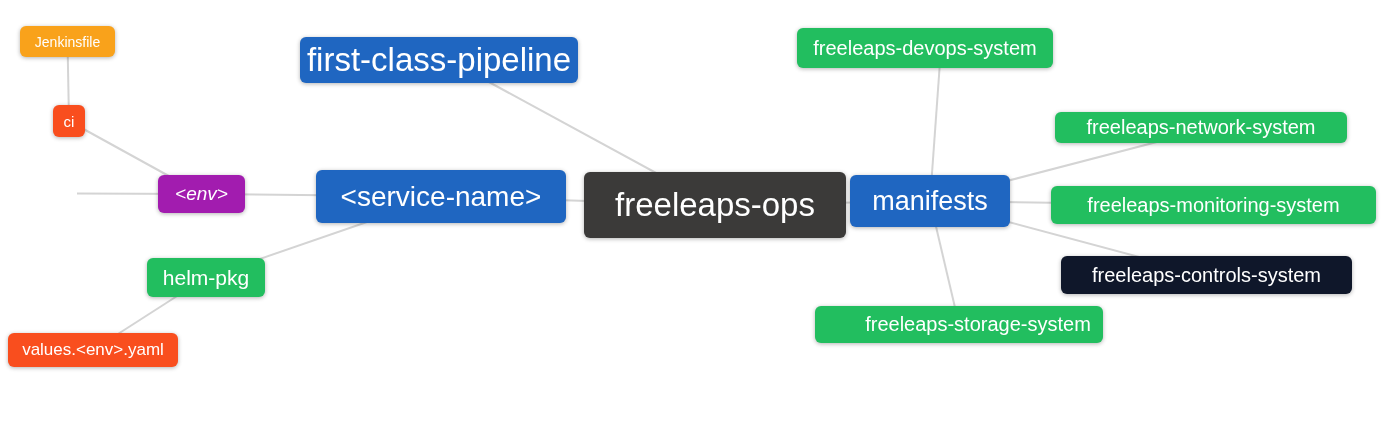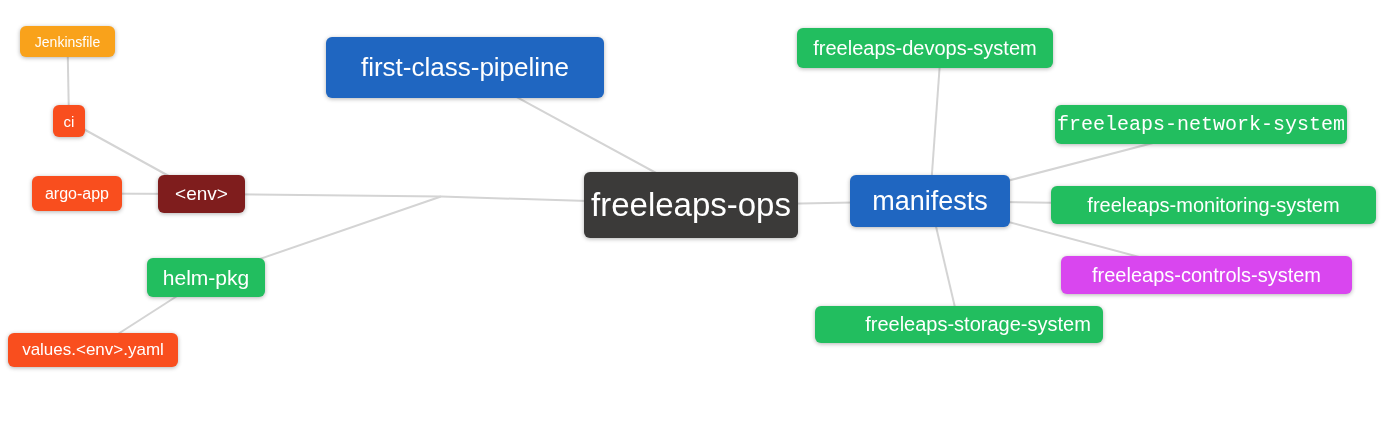--- a/index.html
+++ b/index.html
@@ -32,26 +32,26 @@
     cursor: pointer;
     user-select: none;
   }
   
   #n-jenkinsfile            { left: 20px;   top: 26px;  width: 95px;  height: 31px; font-size: 14px; }
   #n-ci                     { left: 53px;   top: 105px; width: 32px;  height: 32px; font-size: 15px; }
   #n-argo-app               { left: 32px;   top: 176px; width: 90px;  height: 35px; font-size: 16px; }
   #n-env                    { left: 158px;  top: 175px; width: 87px;  height: 38px; font-size: 19px; }
   #n-helm-pkg               { left: 147px;  top: 258px; width: 118px; height: 39px; font-size: 21px; }
   #n-values-env-yaml        { left: 8px;    top: 333px; width: 170px; height: 34px; font-size: 17px; }
-  #n-first-class-pipeline   { left: 326px;  top: 37px;  width: 278px; height: 61px; font-size: 26px; }
+  #n-first-class-pipeline   { left: 300px;  top: 37px;  width: 278px; height: 46px; font-size: 33px; }
   #n-service-name           { left: 316px;  top: 170px; width: 250px; height: 53px; font-size: 28px; }
-  #n-freeleaps-ops          { left: 584px;  top: 172px; width: 214px; height: 66px; font-size: 33px; }
+  #n-freeleaps-ops          { left: 584px;  top: 172px; width: 262px; height: 66px; font-size: 33px; }
   #n-manifests              { left: 850px;  top: 175px; width: 160px; height: 52px; font-size: 27px; }
   #n-devops-system          { left: 797px;  top: 28px;  width: 256px; height: 40px; font-size: 20px; }
-  #n-network-system         { left: 1055px; top: 105px; width: 292px; height: 39px; font-size: 20px; font-family: Liberation Mono, monospace; }
+  #n-network-system         { left: 1055px; top: 112px; width: 292px; height: 31px; font-size: 20px; }
   #n-monitoring-system      { left: 1051px; top: 186px; width: 325px; height: 38px; font-size: 20px; }
   #n-controls-system        { left: 1061px; top: 256px; width: 291px; height: 38px; font-size: 20px; }
   #n-storage-system         { left: 815px;  top: 306px; width: 288px; height: 37px; font-size: 20px; }
 </style>
 </head>
 <body>
 
 <div id="canvas">
 
   <svg id="edges" viewBox="0 0 1390 421" xmlns="http://www.w3.org/2000/svg">
@@ -66,26 +66,26 @@
     <line x1="715" y1="205" x2="930" y2="201" style="stroke: rgb(212, 212, 212);"></line>
     <line x1="930" y1="201" x2="941" y2="48" style="stroke: rgb(212, 212, 212);"></line>
     <line x1="930" y1="201" x2="1201" y2="130.5" style="stroke: rgb(212, 212, 212);"></line>
     <line x1="930" y1="201" x2="1213.5" y2="205" style="stroke: rgb(212, 212, 212);"></line>
     <line x1="930" y1="201" x2="1206.5" y2="275" style="stroke: rgb(212, 212, 212);"></line>
     <line x1="930" y1="201" x2="959" y2="324.5" style="stroke: rgb(212, 212, 212);"></line>
   </svg>
 
   <div class="node" id="n-jenkinsfile" style="background-color: rgb(249, 162, 27);">Jenkinsfile</div>
   <div class="node" id="n-ci" style="background-color: rgb(249, 78, 30);">ci</div>
-  <div class="node" id="n-argo-app" style="background-color: rgb(249, 78, 30);">argo-app</div>
-  <div class="node" id="n-env" style="background-color: #7f1d1d;">&lt;env&gt;</div>
+  <div class="node" id="n-env" style="background-color: #a21caf; font-style: italic;">&lt;env&gt;</div>
   <div class="node" id="n-helm-pkg" style="background-color: rgb(34, 190, 95);">helm-pkg</div>
   <div class="node" id="n-values-env-yaml" style="background-color: rgb(249, 78, 30);">values.&lt;env&gt;.yaml</div>
   <div class="node" id="n-first-class-pipeline" style="background-color: rgb(31, 102, 193);">first-class-pipeline</div>
+  <div class="node" id="n-service-name" style="background-color: rgb(31, 102, 193);">&lt;service-name&gt;</div>
   <div class="node" id="n-freeleaps-ops" style="background-color: rgb(59, 58, 57);">freeleaps-ops</div>
   <div class="node" id="n-manifests" style="background-color: rgb(31, 102, 193);">manifests</div>
   <div class="node" id="n-devops-system" style="background-color: rgb(34, 190, 95);">freeleaps-devops-system</div>
   <div class="node" id="n-network-system" style="background-color: rgb(34, 190, 95);">freeleaps-network-system</div>
   <div class="node" id="n-monitoring-system" style="background-color: rgb(34, 190, 95);">freeleaps-monitoring-system</div>
-  <div class="node" id="n-controls-system" style="background-color: #d946ef;">freeleaps-controls-system</div>
+  <div class="node" id="n-controls-system" style="background-color: #0f172a;">freeleaps-controls-system</div>
   <div class="node" id="n-storage-system" style="background-color: rgb(34, 190, 95); padding-left: 38px;">freeleaps-storage-system</div>
 
 </div>
 
 </body></html>

